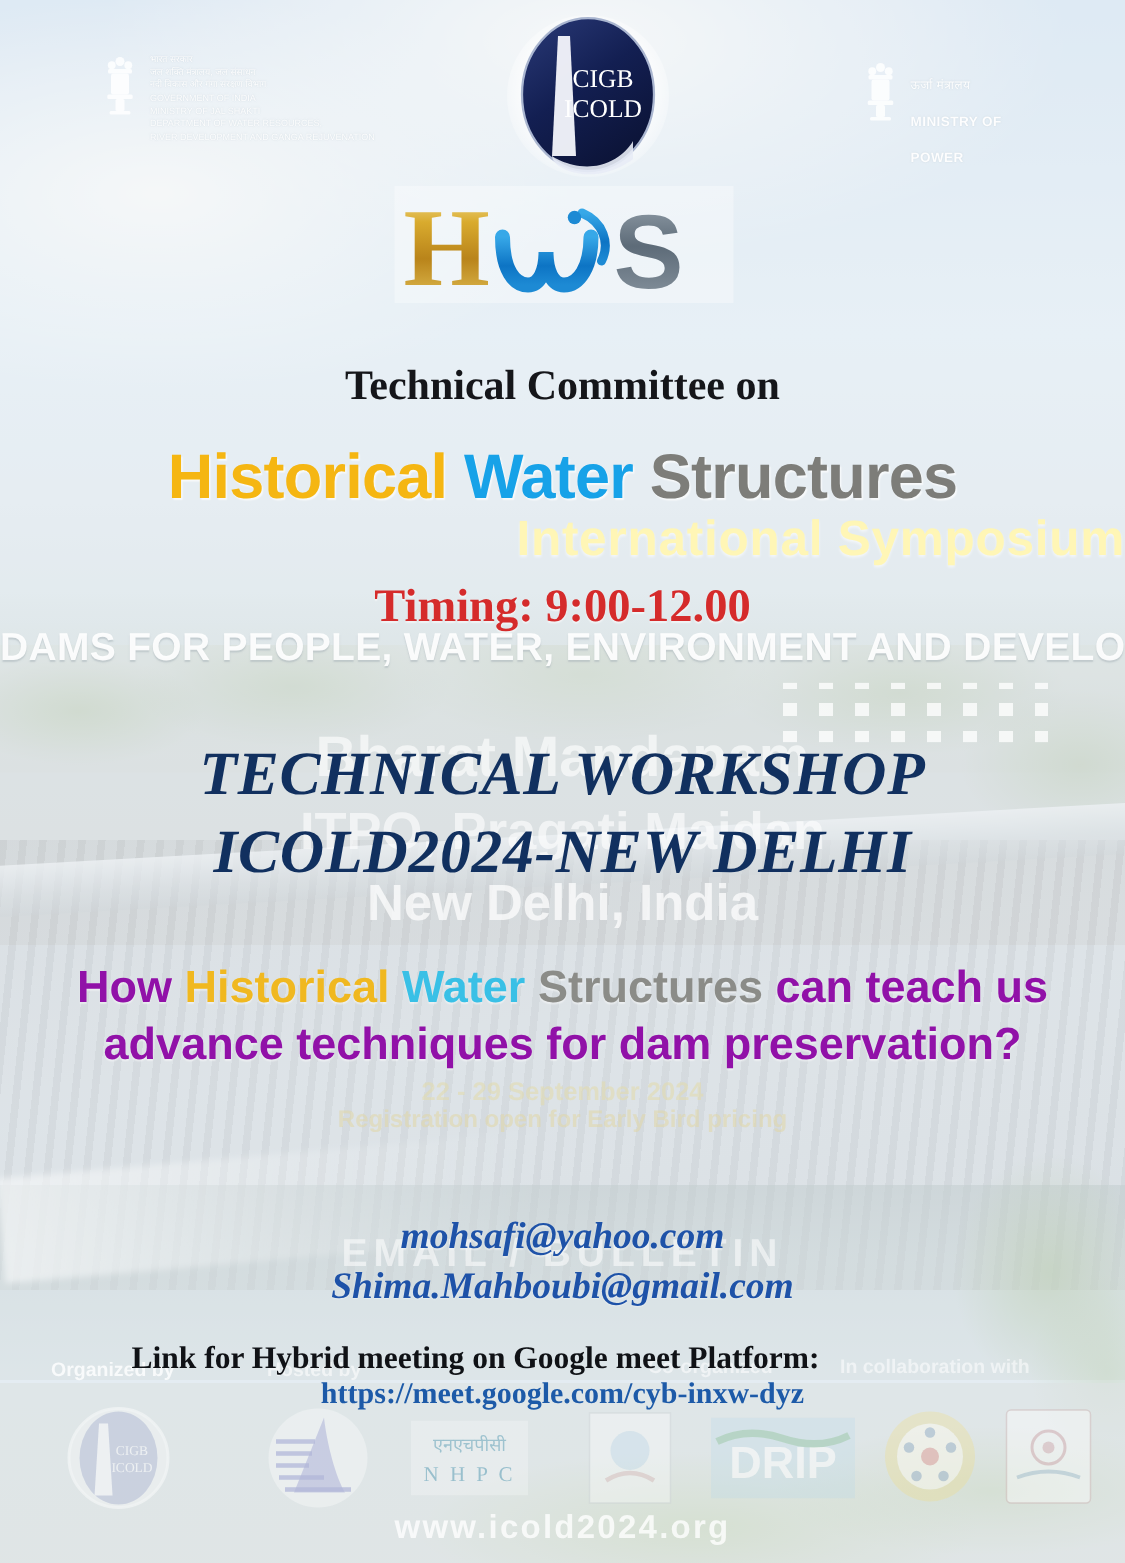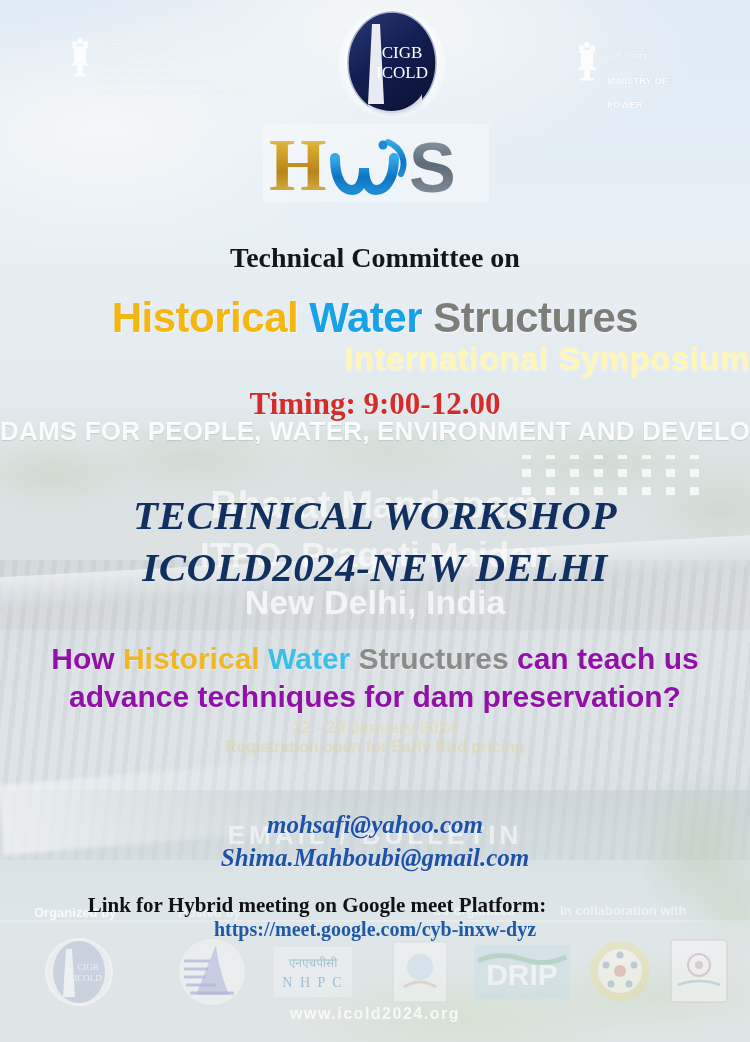--- a/index.html
+++ b/index.html
@@ -160,21 +160,21 @@
     color: rgba(226,214,160,0.5);
   }
   .ghost-email-label {
     top: 820px;
     font-size: 26px;
     letter-spacing: 4px;
     color: rgba(255,255,255,0.55);
   }
   .ghost-website {
     top: 1005px;
-    font-size: 16px;
+    font-size: 22px;
     letter-spacing: 1.5px;
     color: rgba(255,255,255,0.78);
   }
   .ghost-org {
     top: 905px;
     left: 34px;
     width: auto;
     font-size: 13px;
     color: rgba(255,255,255,0.80);
     text-align: left;
@@ -398,21 +398,21 @@
   <div class="bg-spray"></div>
   <div class="bg-greenright"></div>
   <div class="bg-footer"></div>
   <div class="bg-veil"></div>
 
   <div class="ghost ghost-symposium">International Symposium</div>
   <div class="ghost ghost-tagline">DAMS FOR PEOPLE, WATER, ENVIRONMENT AND DEVELOPMENT</div>
   <div class="ghost ghost-venue1">Bharat Mandapam</div>
   <div class="ghost ghost-venue2">ITPO, Pragati Maidan</div>
   <div class="ghost ghost-venue3">New Delhi, India</div>
-  <div class="ghost ghost-dates">22 - 29 January 2024</div>
+  <div class="ghost ghost-dates">22 - 29 September 2024</div>
   <div class="ghost ghost-reg">Registration open for Early Bird pricing</div>
   <div class="ghost ghost-email-label">EMAIL / BULLETIN</div>
   <div class="ghost ghost-website">www.icold2024.org</div>
   <div class="ghost ghost-org">Organized by</div>
   <div class="ghost ghost-host">Hosted by</div>
   <div class="ghost ghost-coorg">Co-organized</div>
   <div class="ghost ghost-collab">In collaboration with</div>
   <div class="deco-dots"></div>
 
   <div class="emblem-left">

